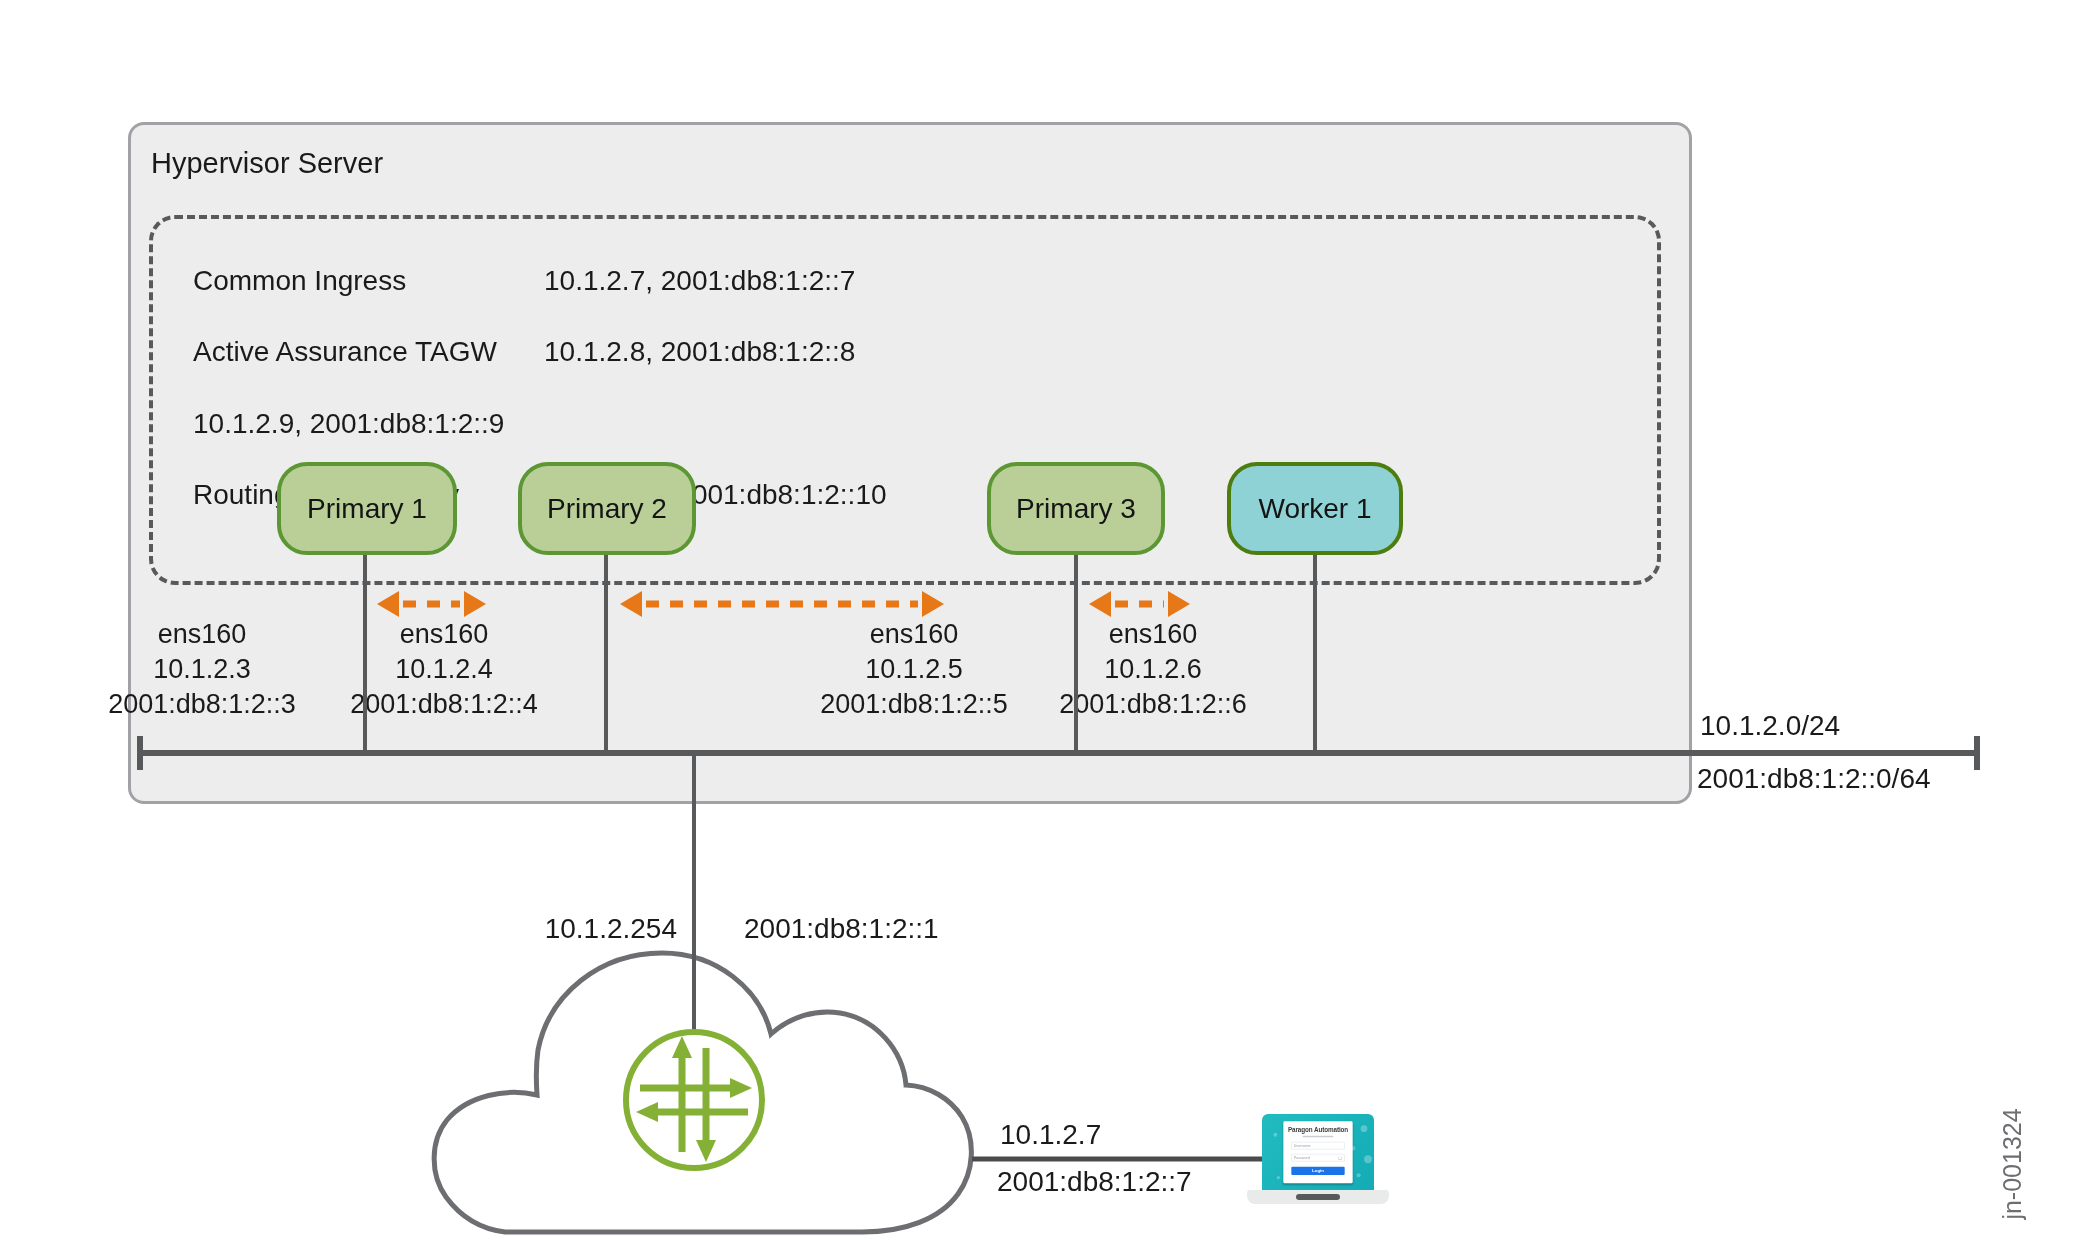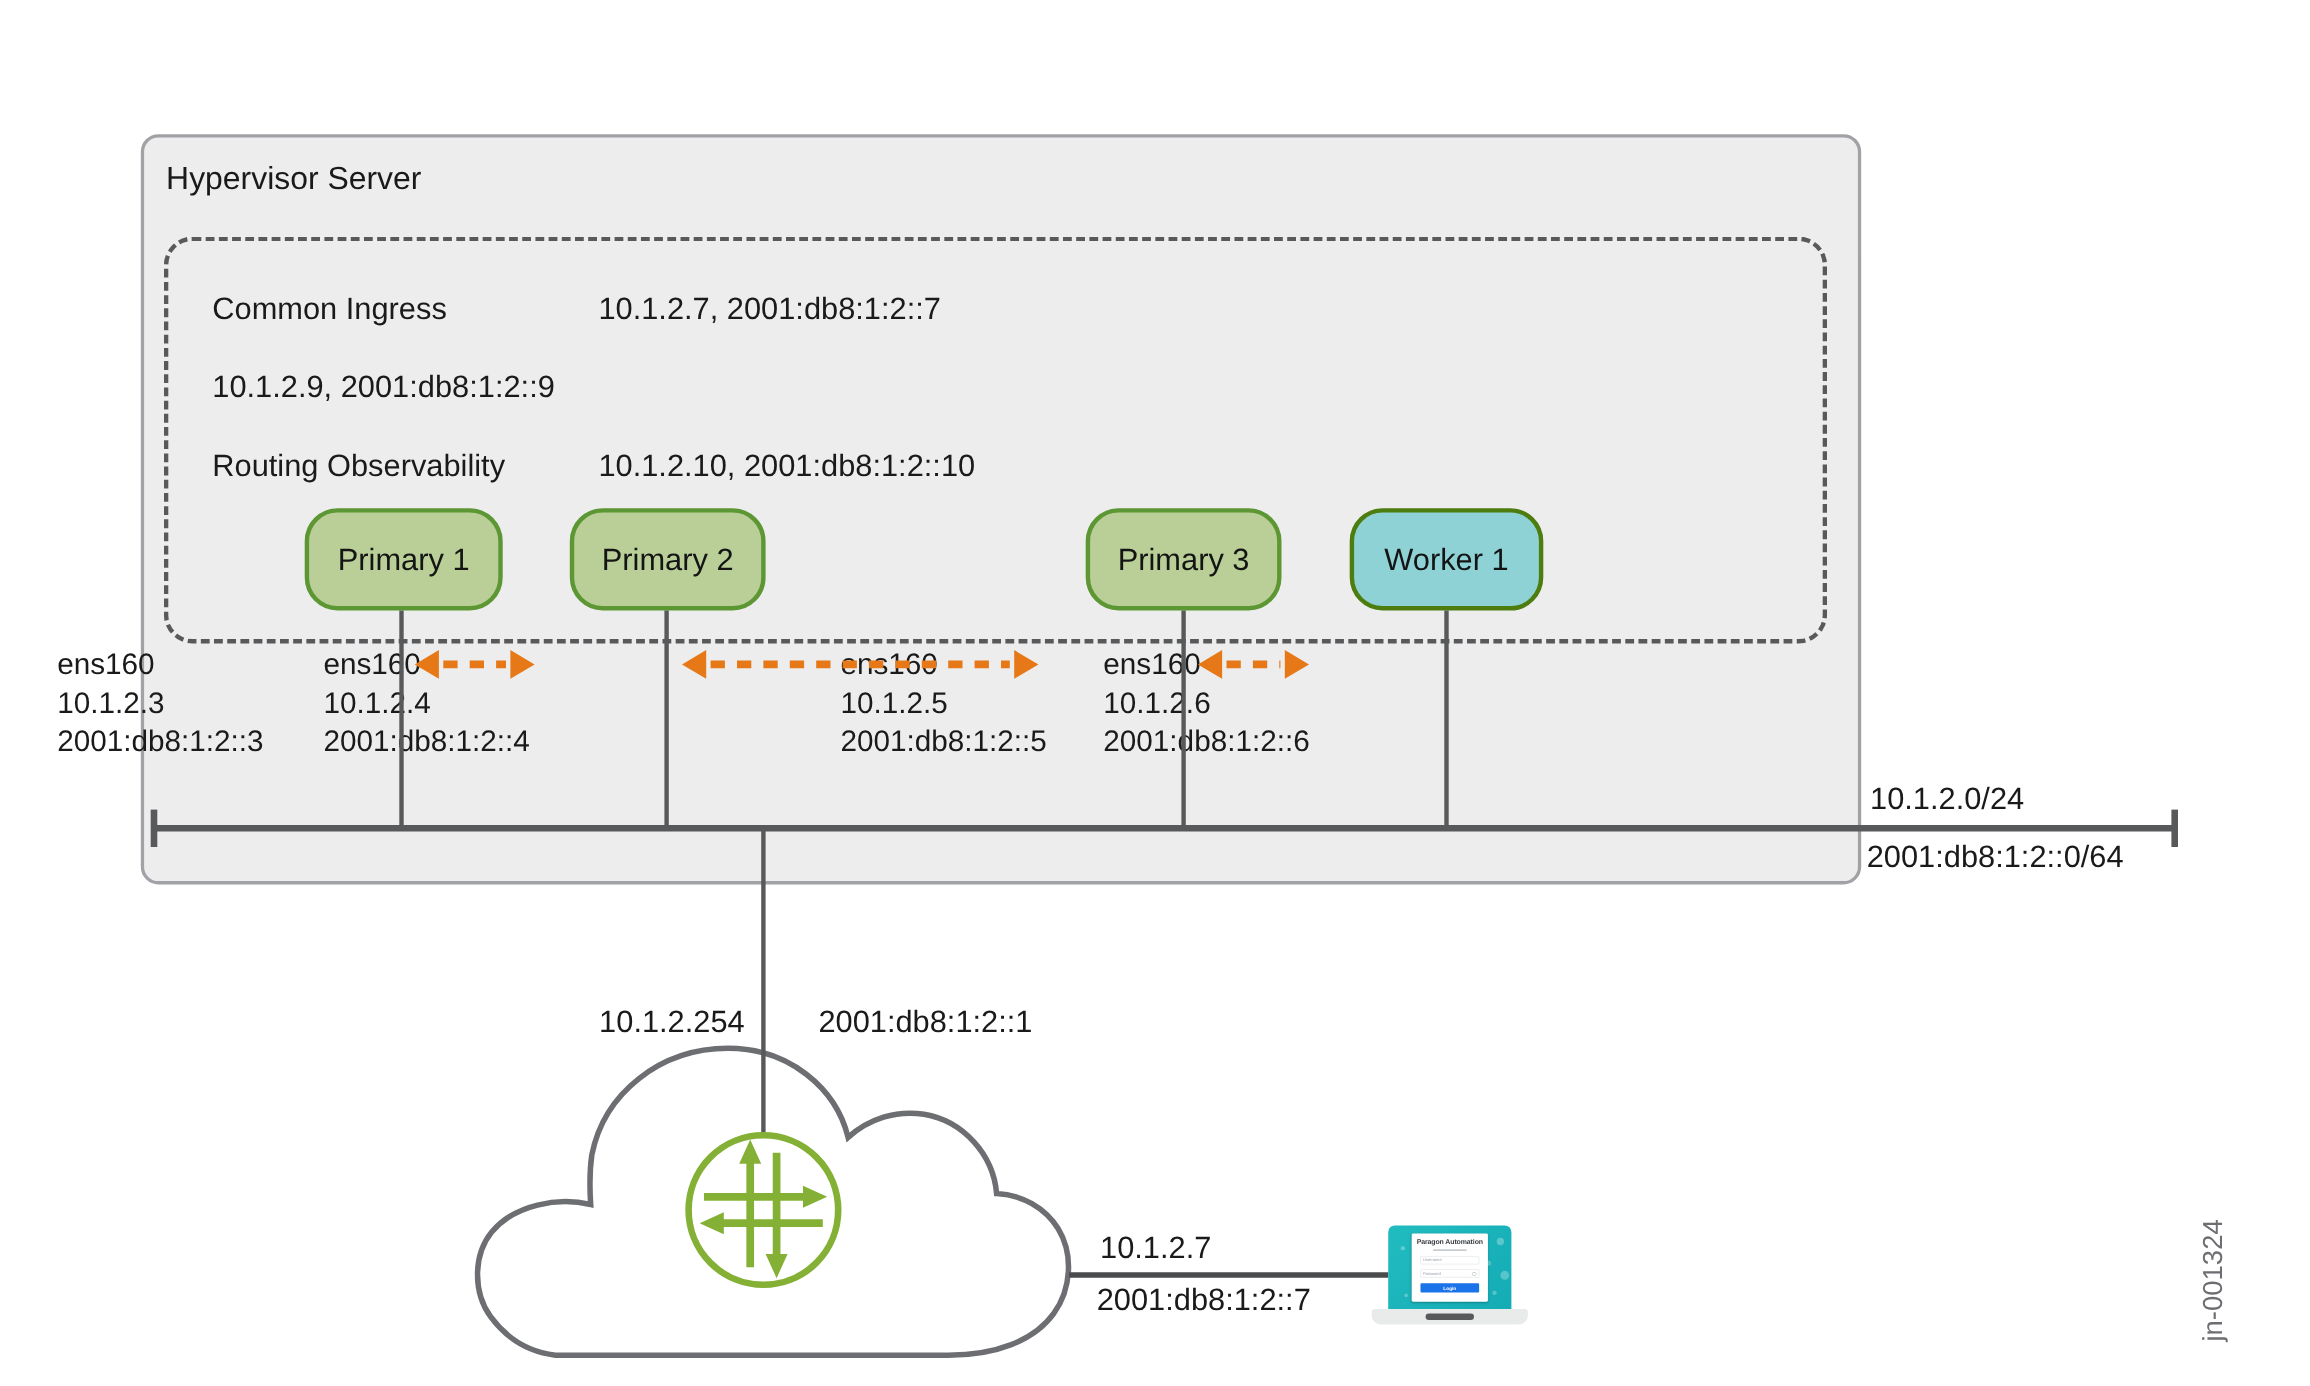--- a/index.html
+++ b/index.html
@@ -23,21 +23,21 @@
   .svc-name{width:351px;font-size:28px;}
   .svc-addr{font-size:28px;}
   
   .node{
     position:absolute;top:420px;height:93px;box-sizing:border-box;border-radius:30px;
     display:flex;align-items:center;justify-content:center;font-size:28px;color:#141414;
   }
   .node-green{background:#b9cf97;border:4px solid #5c9733;}
   .node-teal{background:#8ed2d6;border:4px solid #4d7c0f;}
   
-  .if-group{position:absolute;top:545px;width:300px;text-align:left;font-size:27px;line-height:35px;}
+  .if-group{position:absolute;top:575px;width:300px;text-align:center;font-size:27px;line-height:35px;}
   
   .overlay{position:absolute;left:0;top:0;pointer-events:none;}
   
   .lbl{position:absolute;font-size:28px;white-space:nowrap;}
   .center{text-align:left;}
   .right{text-align:right;}
   
   .laptop-screen{
     position:absolute;left:1262px;top:1072px;width:112px;height:77px;
     background:linear-gradient(135deg,#21bcc0,#14abb5);border-radius:6px 6px 0 0;overflow:hidden;
@@ -76,20 +76,24 @@
 
 <div class="canvas">
 
   <div class="hv-box">
     <div class="hv-title">Hypervisor Server</div>
     <div class="dashed-box"></div>
     <div class="services">
       <div class="svc-row">
         <span class="svc-name">Common Ingress</span>
         <span class="svc-addr">10.1.2.7, 2001:db8:1:2::7</span>
+      </div>
+      <div class="svc-row">
+        <span class="svc-name">Active Assurance TAGW</span>
+        <span class="svc-addr">10.1.2.8, 2001:db8:1:2::8</span>
       </div>
       <div class="svc-row">
         <span class="svc-addr">10.1.2.9, 2001:db8:1:2::9</span>
       </div>
       <div class="svc-row">
         <span class="svc-name">Routing Observability</span>
         <span class="svc-addr">10.1.2.10, 2001:db8:1:2::10</span>
       </div>
     </div>
   </div>

